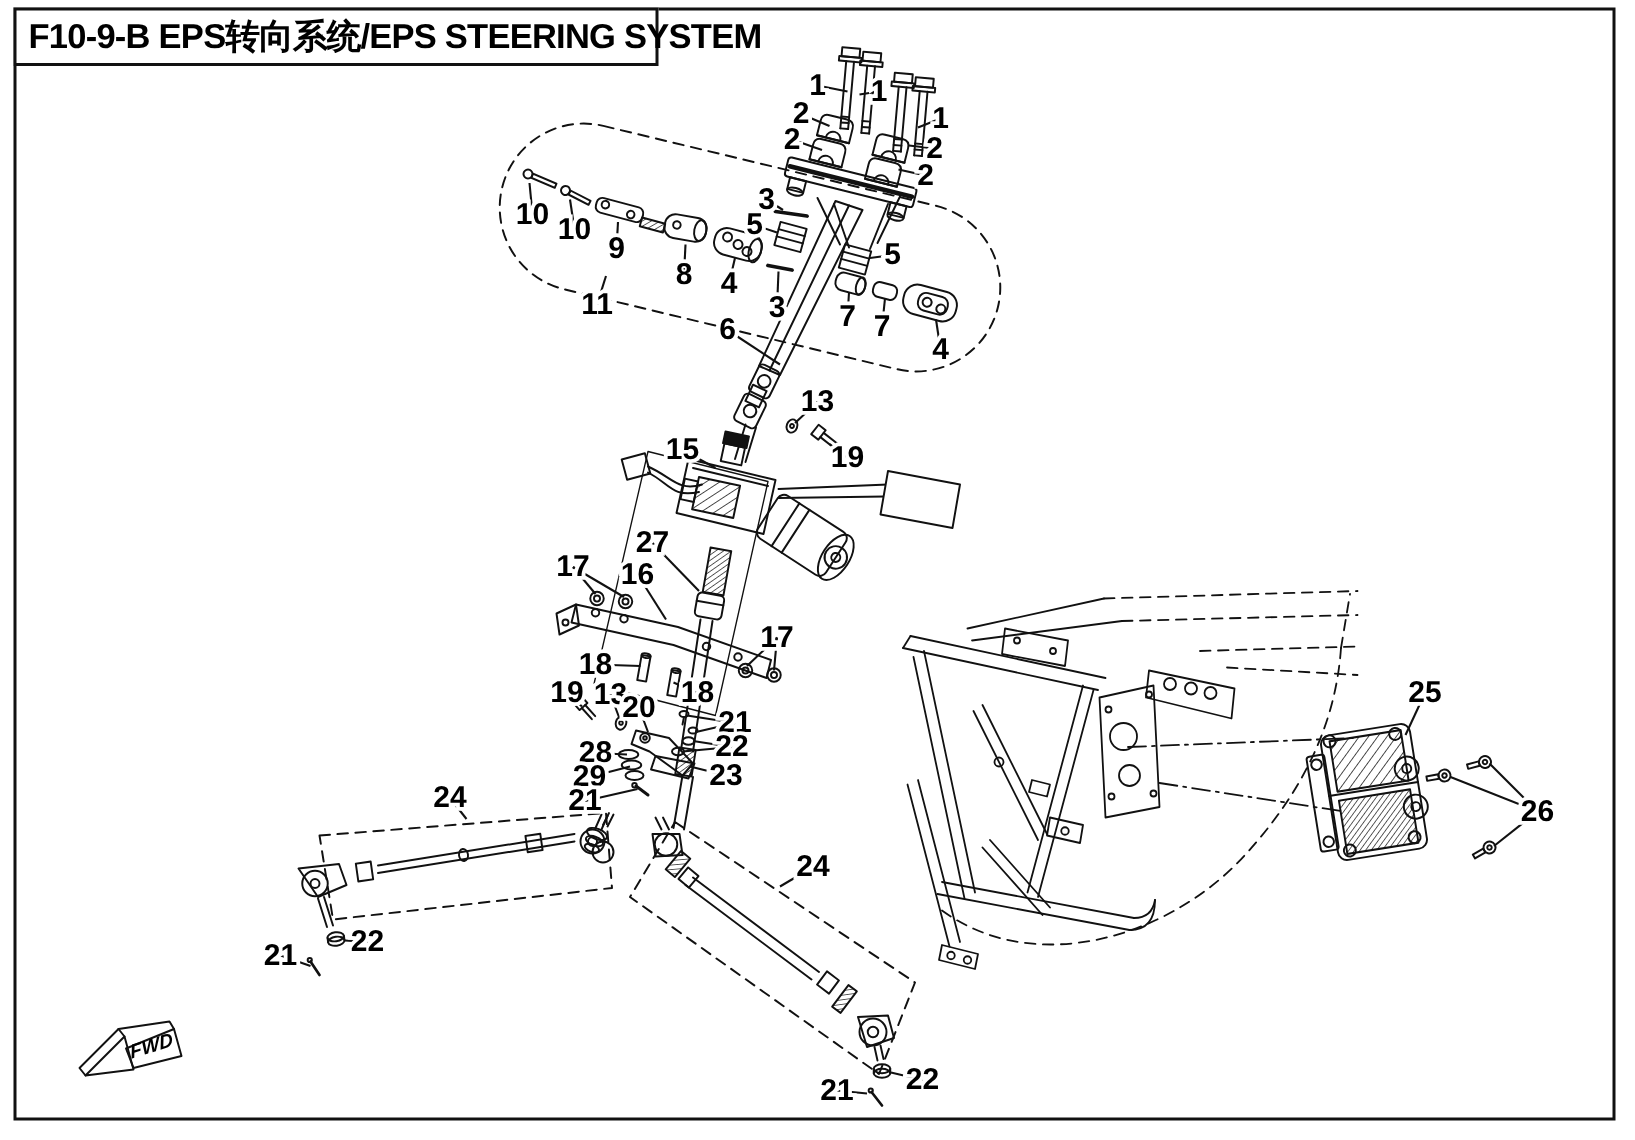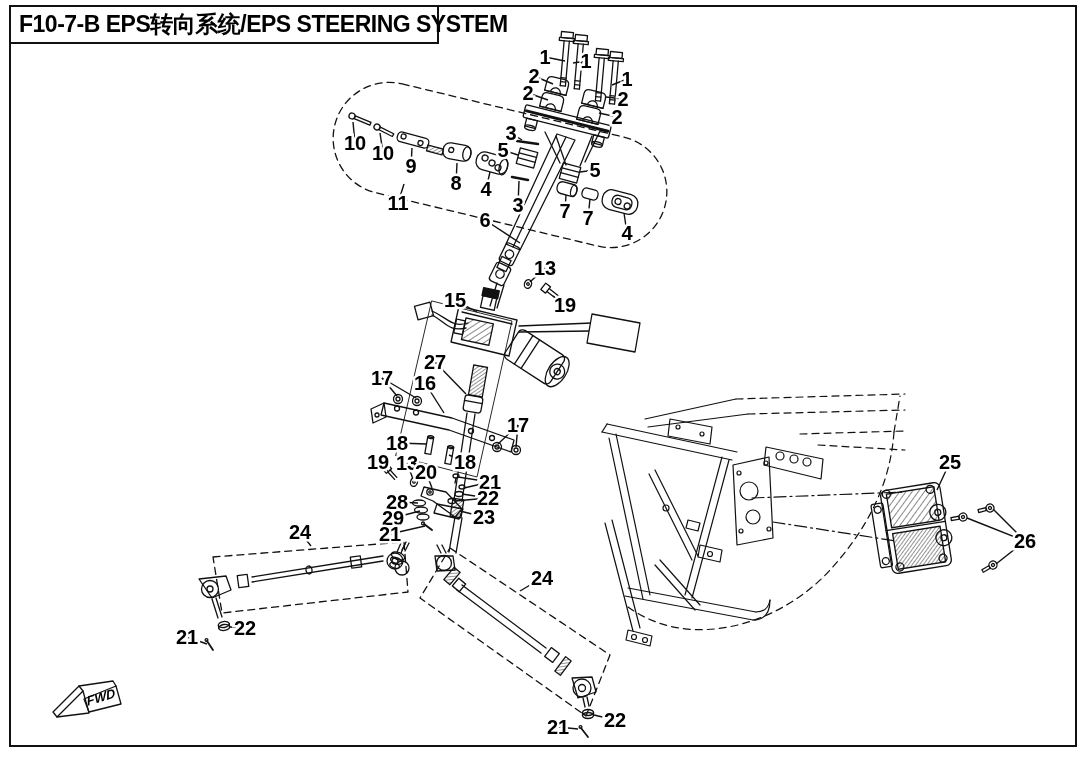--- a/index.html
+++ b/index.html
@@ -613,16 +613,16 @@
         <line x1="1025" y1="541" x2="993" y2="509" class="leader"></line>
         <line x1="1025" y1="541" x2="967" y2="518" class="leader"></line>
         <line x1="1025" y1="541" x2="996" y2="564" class="leader"></line>
         <text x="1025" y="541" class="callout">26</text>
       </g>
 </svg>
 
 <div class="page-border"></div>
 
 <div class="title-box">
-  <span>F10-7-B EPS转向系统/EPS STEERING SYSTEM</span>
+  <span>F10-9-B EPS转向系统/EPS STEERING SYSTEM</span>
 </div>
 
 </div>
 
 </body></html>

